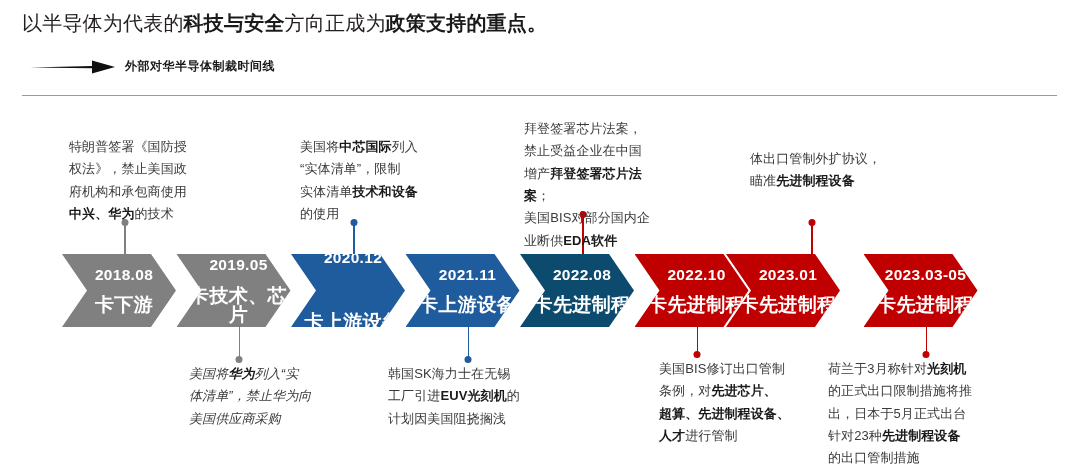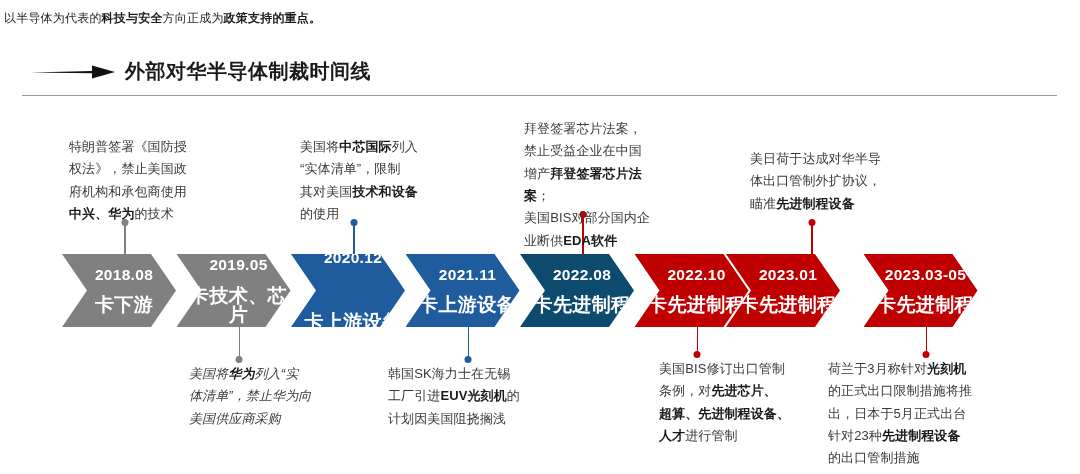--- a/index.html
+++ b/index.html
@@ -6,34 +6,34 @@
   html, body {
     width: 1080px; height: 474px;
     background: #ffffff;
     font-family: "Liberation Sans", "DejaVu Sans", sans-serif;
     overflow: hidden;
   }
   #page { position: relative; width: 1080px; height: 474px; }
 
   
   .page-title {
-    position: absolute; left: 4px; top: 10px;
-    font-size: 12px; color: #231f20; letter-spacing: .2px;
+    position: absolute; left: 22px; top: 10px;
+    font-size: 20px; color: #231f20; letter-spacing: .2px;
     white-space: nowrap;
   }
   .page-title b { font-weight: bold; color: #1a1a1a; }
 
   .section-row {
     position: absolute; left: 30px; top: 58px;
     display: flex; align-items: center; gap: 9px;
   }
   .arrow-mark { display: block; }
   .section-label {
     font-family: Liberation Sans, sans-serif;
-    font-size: 20px; font-weight: bold; color: #1a1a1a;
+    font-size: 12px; font-weight: bold; color: #1a1a1a;
     white-space: nowrap; letter-spacing: .5px; text-align: right;
   }
   .hrule {
     position: absolute; left: 22px; top: 95px;
     width: 1035px; height: 1px; background: #9a9a9a;
   }
 
   
   .timeline { position: absolute; left: 0; top: 0; width: 1080px; height: 474px; }
 
@@ -130,38 +130,37 @@
         <div><span>权法》，禁止美国政</span></div>
         <div><span>府机构和承包商使用</span></div>
         <div><b>中兴、华为</b><span>的技术</span></div>
       </div>
       <div class="conn up" style="left: 353px; top: 222px; height: 32px; background: rgb(31, 92, 158);">
         <div class="dot" style="background: rgb(31, 92, 158);"></div>
       </div>
       <div class="note" style="left: 300px; top: 136px; width: 136px;">
         <div><span>美国将</span><b>中芯国际</b><span>列入</span></div>
         <div><span>“实体清单”，限制</span></div>
-        <div><span>其对美国</span><b>技术和设备</b></div>
+        <div><span>实体清单</span><b>技术和设备</b></div>
         <div><span>的使用</span></div>
       </div>
       <div class="conn up" style="left: 582px; top: 214px; height: 40px; background: rgb(192, 0, 0);">
         <div class="dot" style="background: rgb(192, 0, 0);"></div>
       </div>
       <div class="note" style="left: 524px; top: 118px; width: 140px;">
         <div><span>拜登签署芯片法案，</span></div>
         <div><span>禁止受益企业在中国</span></div>
         <div><span>增产</span><b>拜登签署芯片法案</b><span>；</span></div>
         <div><span>美国BIS对部分国内企</span></div>
         <div><span>业断供</span><b>EDA软件</b></div>
       </div>
       <div class="conn up" style="left: 811px; top: 222px; height: 32px; background: rgb(192, 0, 0);">
         <div class="dot" style="background: rgb(192, 0, 0);"></div>
       </div>
       <div class="note" style="left: 750px; top: 148px; width: 145px;">
-        <div><span>美日荷于达成对华半导</span></div>
         <div><span>体出口管制外扩协议，</span></div>
         <div><span>瞄准</span><b>先进制程设备</b></div>
       </div>
       <div class="conn down" style="left: 238.5px; top: 327px; height: 33px; background: rgb(128, 128, 128);">
         <div class="dot" style="background: rgb(128, 128, 128);"></div>
       </div>
       <div class="note" style="left: 189px; top: 363px; width: 140px; font-style: italic;">
         <div><span>美国将</span><b>华为</b><span>列入“实</span></div>
         <div><span>体清单”，禁止华为向</span></div>
         <div><span>美国供应商采购</span></div>

